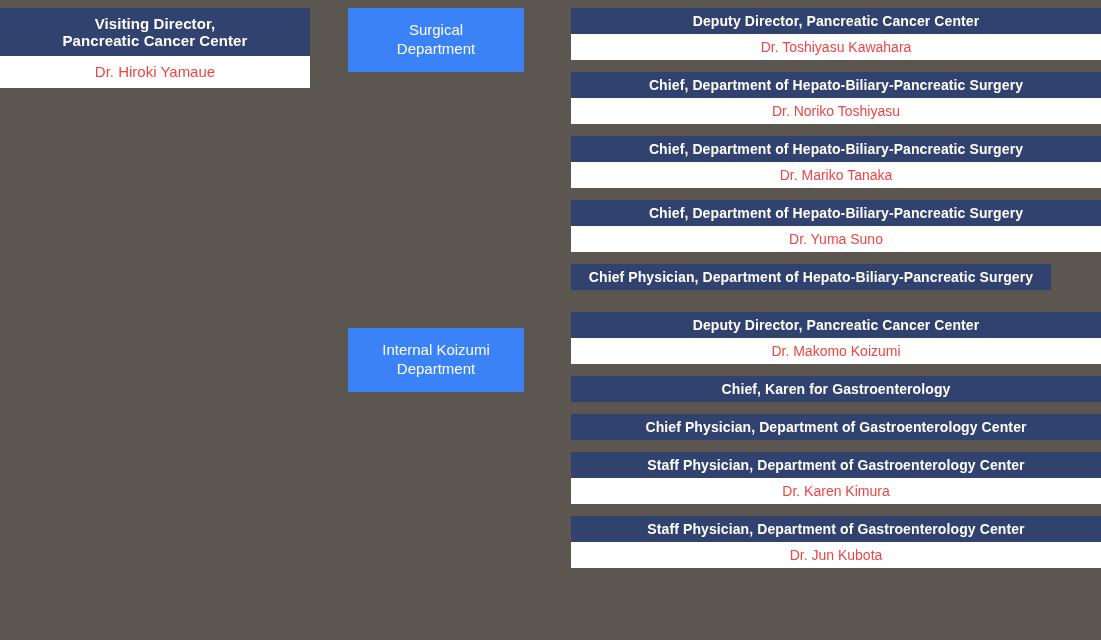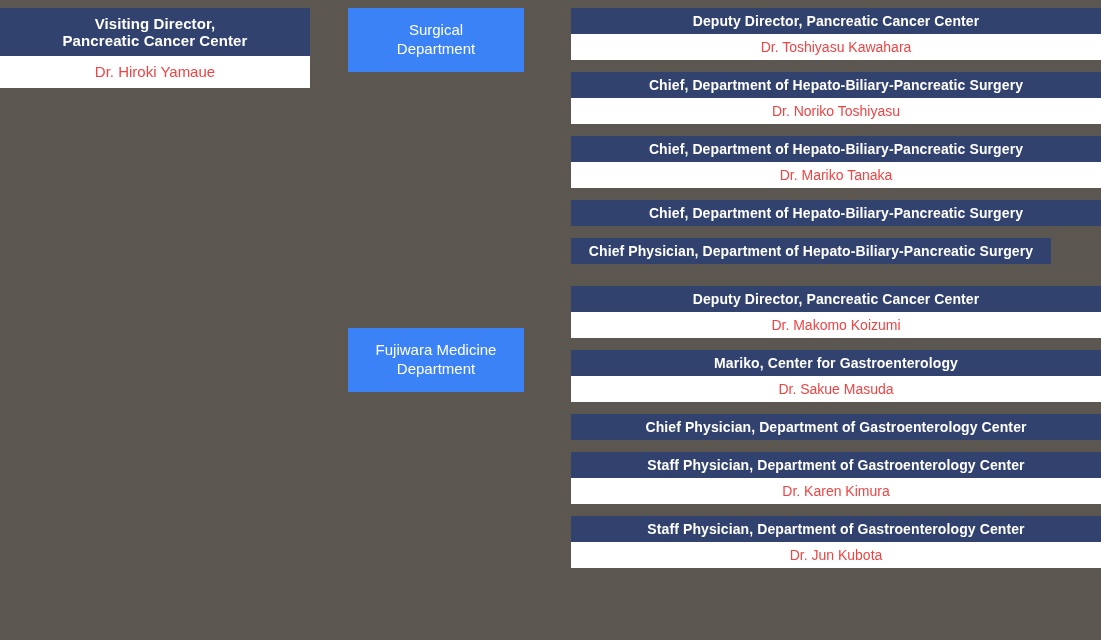--- a/index.html
+++ b/index.html
@@ -138,21 +138,21 @@
 
   <div class="dept-box dept-surgical">
     <span>
       <span>Surgical</span><br>
       <span>Department</span>
     </span>
   </div>
 
   <div class="dept-box dept-internal">
     <span>
-      <span>Fujiwara Medicine</span><br>
+      <span>Internal Koizumi</span><br>
       <span>Department</span>
     </span>
   </div>
 
   <div class="staff-col">
 
     <div class="staff-card">
       <div class="title-bar">Deputy Director, Pancreatic Cancer Center</div>
       <div class="name-bar">Dr. Toshiyasu Kawahara</div>
     </div>
@@ -162,34 +162,34 @@
       <div class="name-bar">Dr. Noriko Toshiyasu</div>
     </div>
 
     <div class="staff-card">
       <div class="title-bar">Chief, Department of Hepato-Biliary-Pancreatic Surgery</div>
       <div class="name-bar">Dr. Mariko Tanaka</div>
     </div>
 
     <div class="staff-card">
       <div class="title-bar">Chief, Department of Hepato-Biliary-Pancreatic Surgery</div>
+      <div class="name-bar">Dr. Yuma Suno</div>
     </div>
 
     <div class="staff-card wide">
       <div class="title-bar">Chief Physician, Department of Hepato-Biliary-Pancreatic Surgery</div>
     </div>
 
     <div class="staff-card gap-section">
       <div class="title-bar">Deputy Director, Pancreatic Cancer Center</div>
       <div class="name-bar">Dr. Makomo Koizumi</div>
     </div>
 
     <div class="staff-card">
-      <div class="title-bar">Mariko, Center for Gastroenterology</div>
-      <div class="name-bar">Dr. Sakue Masuda</div>
+      <div class="title-bar">Chief, Karen for Gastroenterology</div>
     </div>
 
     <div class="staff-card">
       <div class="title-bar">Chief Physician, Department of Gastroenterology Center</div>
     </div>
 
     <div class="staff-card">
       <div class="title-bar">Staff Physician, Department of Gastroenterology Center</div>
       <div class="name-bar">Dr. Karen Kimura</div>
     </div>

